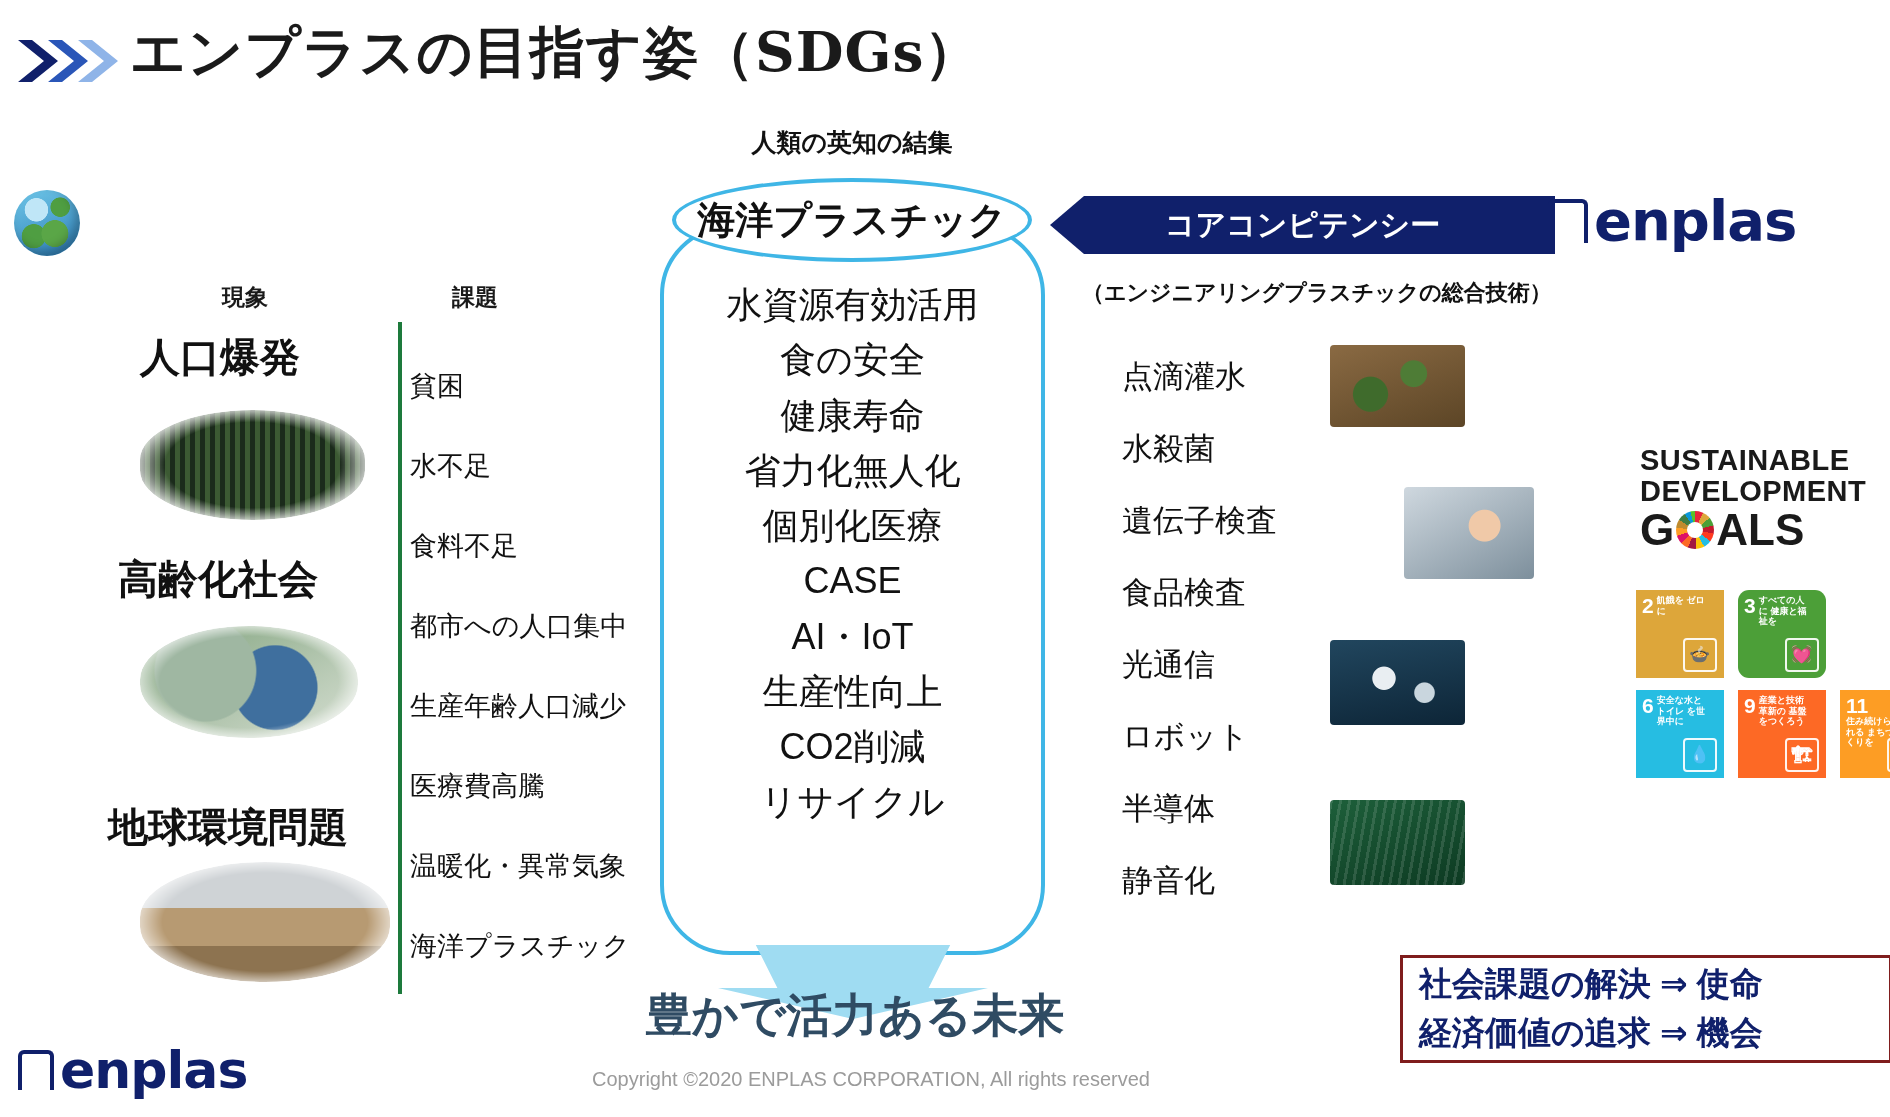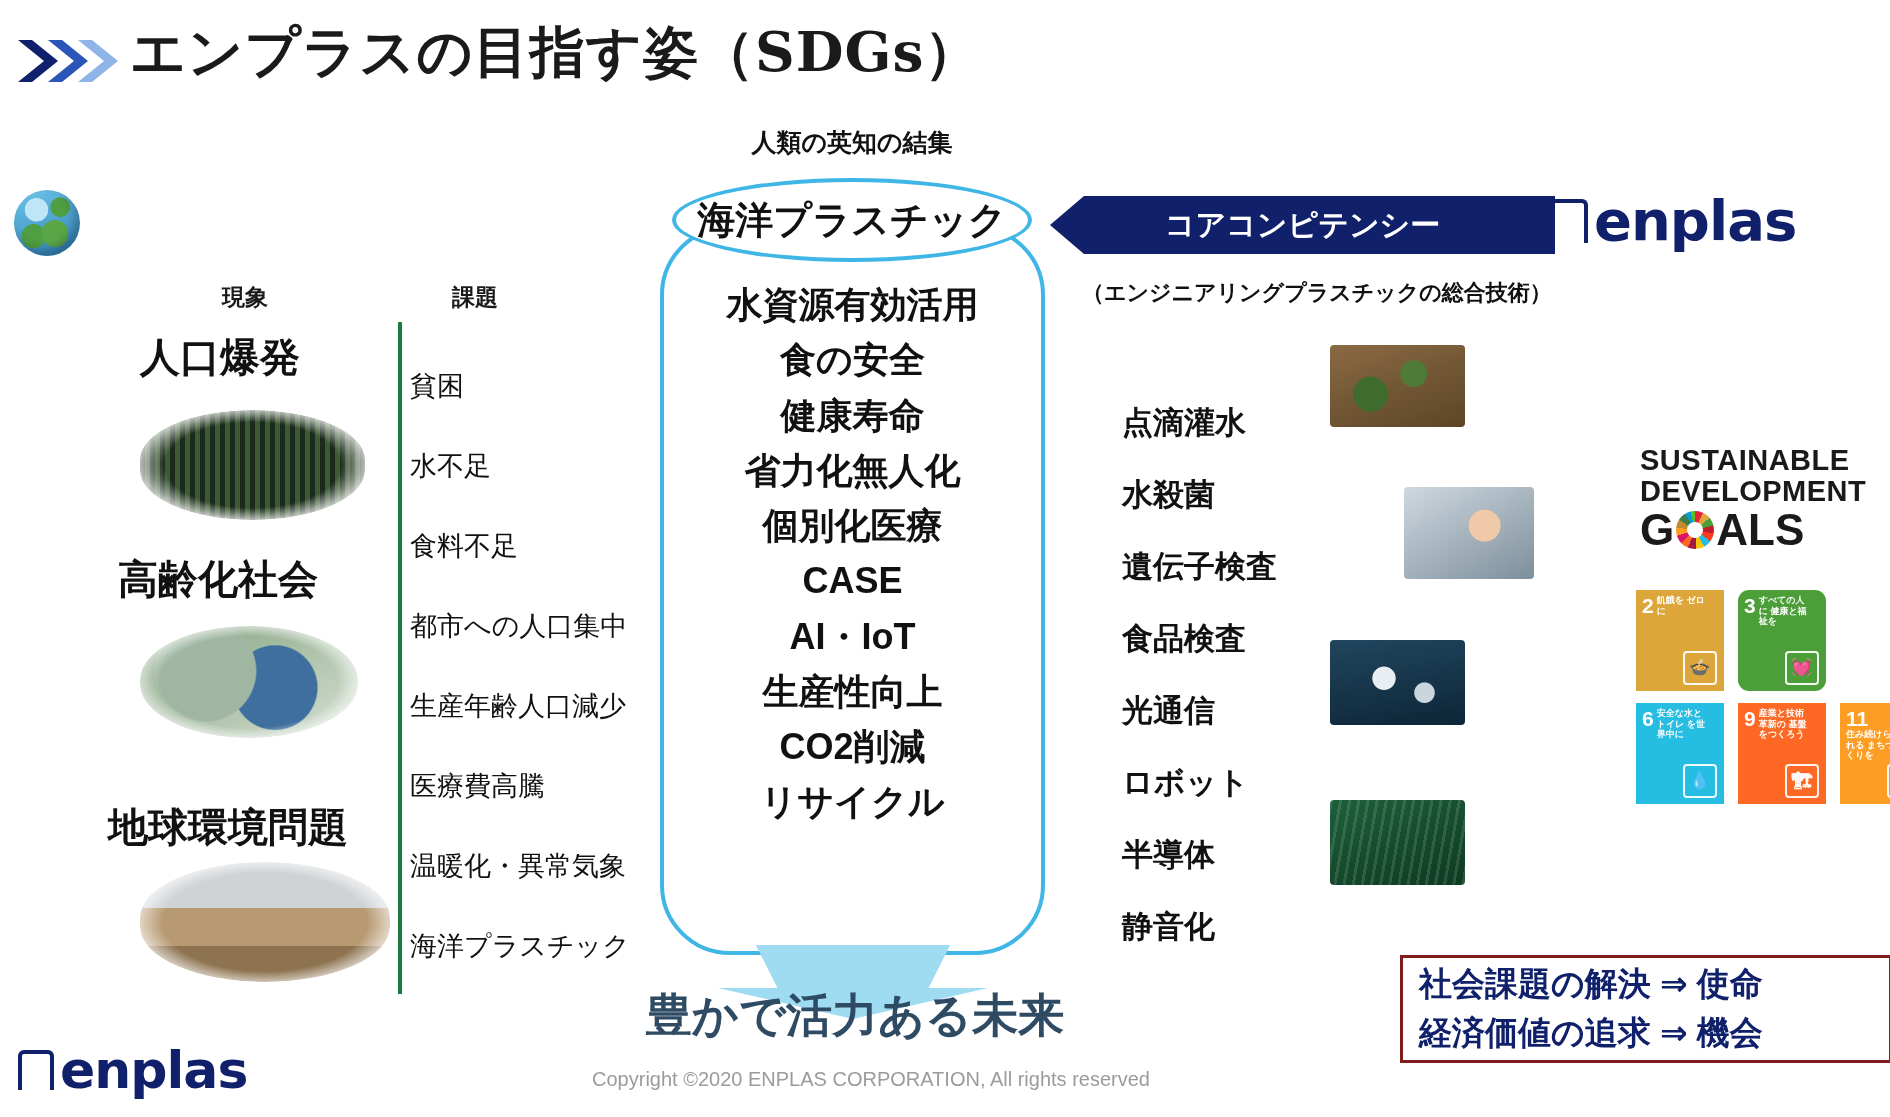--- a/index.html
+++ b/index.html
@@ -124,21 +124,21 @@
   }
   .wisdom {
     position: absolute; left: 672px; top: 126px; width: 360px;
     text-align: center; font-size: 25px; font-weight: bold; color: #111;
   }
   .sol-list {
     position: absolute; left: 660px; top: 278px; width: 385px;
     display: flex; flex-direction: column; align-items: center; gap: 2px;
   }
   .sol-item {
-    font-size: 36px; font-weight: bold; color: #111; line-height: 1.48;
+    font-size: 36px; font-weight: normal; color: #111; line-height: 1.48;
     white-space: nowrap;
   }
 
   .down-arrow {
     position: absolute; left: 718px; top: 945px;
     width: 270px; height: 74px;
     background: #9fdcf2;
     clip-path: polygon(14% 0, 86% 0, 78% 58%, 100% 58%, 50% 100%, 0 58%, 22% 58%);
   }
   .future {
@@ -147,21 +147,21 @@
     white-space: nowrap;
   }
 
   
   .core-note {
     position: absolute; left: 1082px; top: 278px;
     font-size: 22px; font-weight: bold; color: #111; white-space: nowrap;
   }
   .comp {
     position: absolute; left: 1122px;
-    font-size: 31px; font-weight: bold; color: #111; white-space: nowrap; margin-top: 46px;
+    font-size: 31px; font-weight: normal; color: #111; white-space: nowrap;
   }
   .photo-soil {
     left: 1330px; top: 345px; width: 135px; height: 82px; border-radius: 4px;
     background:
       radial-gradient(circle at 30% 60%, #3f6b2c 0 16%, rgba(0,0,0,0) 17%),
       radial-gradient(circle at 62% 35%, #4e7c36 0 13%, rgba(0,0,0,0) 14%),
       linear-gradient(160deg, #8a6a43, #5c4526);
   }
   .photo-lab {
     left: 1404px; top: 487px; width: 130px; height: 92px; border-radius: 4px;
@@ -218,21 +218,21 @@
   .sdg-ring::after {
     content: ""; position: absolute; left: 50%; top: 50%;
     width: 16px; height: 16px; margin: -8px 0 0 -8px;
     background: #fff; border-radius: 50%;
   }
   .sdg-tiles {
     position: absolute; left: 1636px; top: 590px;
     display: grid; grid-template-columns: repeat(3, 88px); gap: 12px 14px;
   }
   .sdg-tile {
-    width: 88px; height: 101px; color: #fff; position: relative;
+    width: 88px; height: 88px; color: #fff; position: relative;
     padding: 5px 6px; font-size: 9px; font-weight: bold; line-height: 1.18;
   }
   .sdg-tile .num { font-size: 21px; line-height: 1; display: inline-block; vertical-align: top; margin-right: 3px; }
   .sdg-tile .txt { display: inline-block; width: 54px; vertical-align: top; }
   .sdg-tile .gl {
     position: absolute; right: 7px; bottom: 6px; width: 34px; height: 34px;
     border: 2px solid rgba(255,255,255,.92); border-radius: 4px;
     display: flex; align-items: center; justify-content: center; font-size: 17px;
   }
   .t2 { background: #dda63a; }

